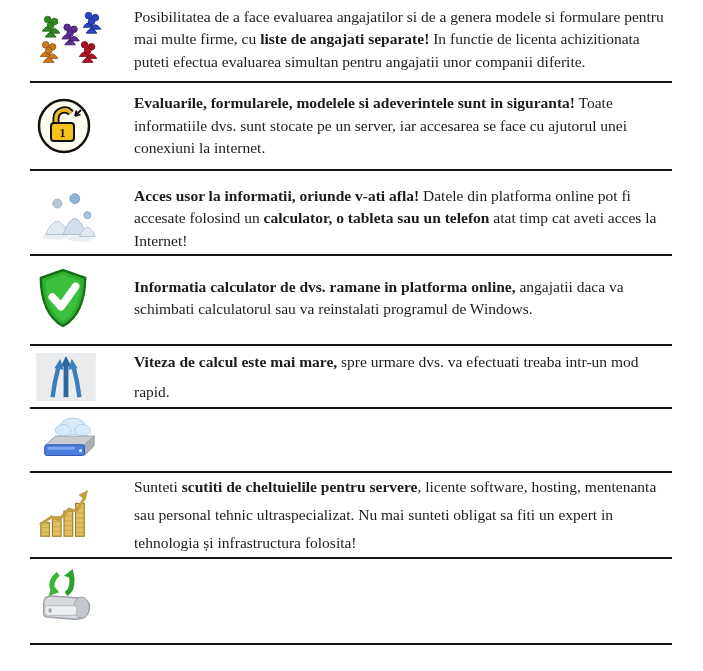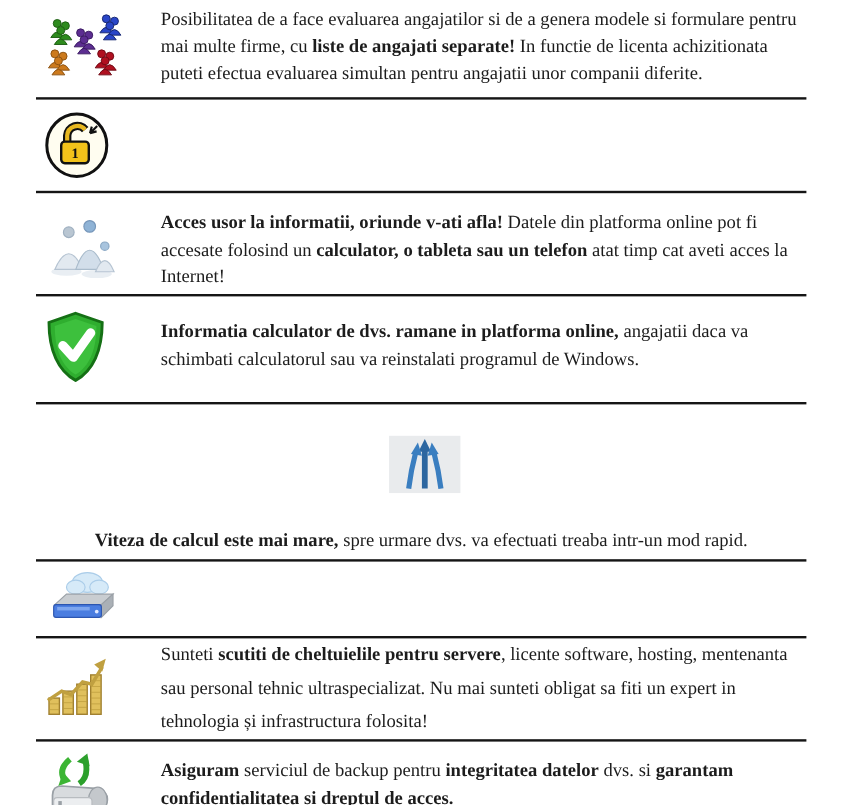--- a/index.html
+++ b/index.html
@@ -31,21 +31,21 @@
     font-weight: bold;
     font-size: 16px;
     margin: 0 0 1px 0;
   }
   .b { font-weight: bold; }
   
   .s1 { padding: 6px 0 8px; }
   .s2 { padding: 9px 0 9px; }
   .s3 { padding: 14px 0 2px; }
   .s4 { padding: 12px 0 16px; }
-  .s5 { padding: 1px 0 1px; flex-direction: column; }  .s5 .text-cell { line-height: 1.9; }
+  .s5 { padding: 1px 0 1px; }  .s5 .text-cell { line-height: 1.9; }
   .s6 { padding: 4px 0 4px; }
   .s7 { padding: 0; }           .s7 .text-cell { line-height: 1.8; }
   .s8 { padding: 8px 0 18px; }
   svg { display: block; }
 </style>
 </head>
 <body>
 
 <div class="page">
 
@@ -108,20 +108,23 @@
       <span>
         <svg width="56" height="58" viewBox="0 0 56 58">
           <ellipse cx="28" cy="29" rx="25" ry="26" fill="#fffdf0" stroke="#111" stroke-width="2.5"></ellipse>
           <path d="M20 28 v-7 a8.5 8.5 0 0 1 15 -5" fill="none" stroke="#111" stroke-width="7"></path>
           <path d="M20 28 v-7 a8.5 8.5 0 0 1 15 -5" fill="none" stroke="#e8b820" stroke-width="3.5"></path>
           <rect x="15" y="26" width="23" height="18" rx="3" fill="#f2c21a" stroke="#111" stroke-width="2"></rect>
           <text x="26.5" y="40" font-size="12" font-weight="bold" text-anchor="middle" fill="#111" font-family="'Liberation Serif', serif">1</text>
           <path d="M45 13 l-6 6 M39 19 l1.5 -5.5 M39 19 l5.5 -1.5" stroke="#111" stroke-width="1.8" fill="none"></path>
         </svg>
       </span>
+    </div>
+    <div class="text-cell">
+      <span><span class="b">Evaluarile, formularele, modelele si adeverintele sunt in siguranta!</span><span> Toate informatiile dvs. sunt stocate pe un server, iar accesarea se face cu ajutorul unei conexiuni la internet.</span></span>
     </div>
   </div>
 
   <div class="feature-row s3">
     <div class="icon-cell">
       <span>
         <svg width="62" height="56" viewBox="0 0 64 56">
           <ellipse cx="20" cy="46" rx="13" ry="3.5" fill="#e9eef3"></ellipse>
           <ellipse cx="46" cy="48" rx="13" ry="3.5" fill="#e9eef3"></ellipse>
           <circle cx="22" cy="12" r="4.6" fill="#b9c6d2" stroke="#9fb0c0"></circle>
@@ -223,17 +226,16 @@
           <rect x="9" y="40" width="33" height="10" rx="3" fill="#eceef0" stroke="#b8bcc0"></rect>
           <rect x="13" y="43" width="3" height="4" fill="#9aa0a6"></rect>
           <path d="M19 26 Q12 16 23 7" fill="none" stroke="#3cb534" stroke-width="5"></path>
           <polygon points="13,30 24,26 17,18" fill="#3cb534"></polygon>
           <path d="M31 28 Q40 22 36 7" fill="none" stroke="#2ca02c" stroke-width="5"></path>
           <polygon points="38,2 29,9 40,13" fill="#2ca02c"></polygon>
         </svg>
       </span>
     </div>
     <div class="text-cell">
-      <span><span class="b">Asiguram</span><span> serviciul de backup pentru </span><span class="b">integritatea datelor</span><span> dvs. si </span><span class="b">garantam confidentialitatea si dreptul de acces.</span></span>
     </div>
   </div>
 
 </div>
 
 </body></html>

